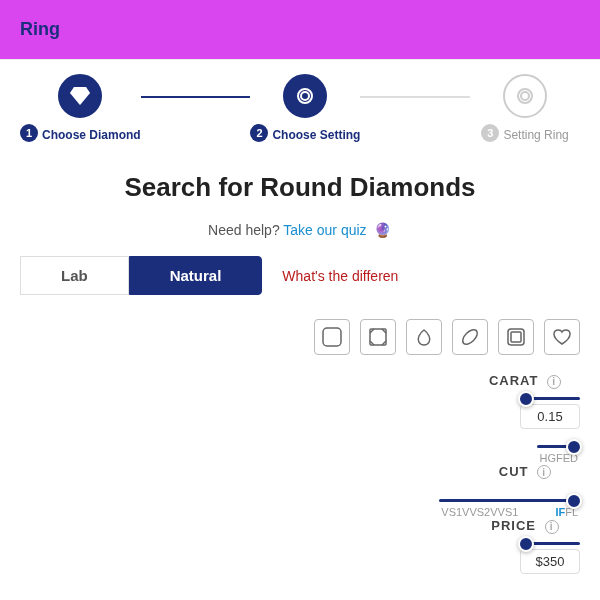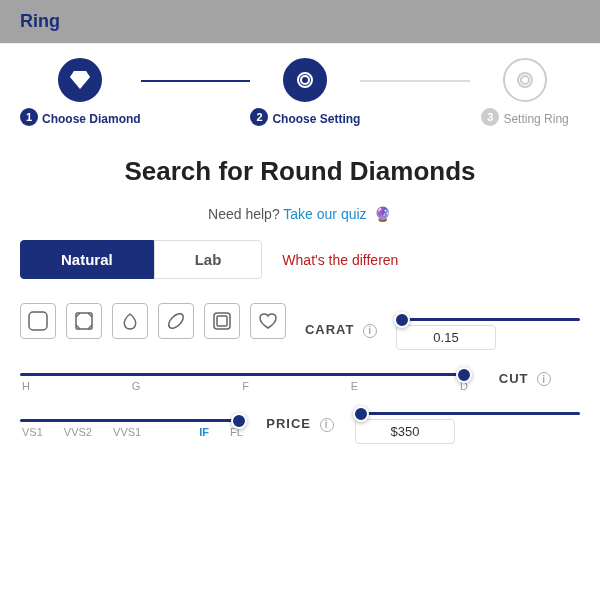--- a/index.html
+++ b/index.html
@@ -10,23 +10,23 @@
       height: 600px;
       overflow: hidden;
       color: #333;
     }
 
     
     .top-nav {
       display: flex;
       align-items: center;
       padding: 0 20px;
-      height: 44px;
+      height: 60px;
       border-bottom: 1px solid #eee;
-      background: #a3a3a3;
+      background: #d946ef;
     }
     .nav-logo {
       color: #1a2e7c;
       font-weight: 700;
       font-size: 18px;
       margin-right: auto;
     }
 
     
     .wizard {
@@ -173,22 +173,23 @@
       border-radius: 4px;
       display: flex;
       align-items: center;
       justify-content: center;
       cursor: pointer;
       font-size: 18px;
       color: #555;
     }
     .filter-row {
       display: flex;
-      align-items: center;
+      align-items: flex-end;
       margin-bottom: 8px;
+      flex-direction: column;
     }
     .filter-left {
       flex: 1;
       position: relative;
     }
     .filter-center {
       width: 110px;
       text-align: center;
       font-size: 13px;
       font-weight: 700;
@@ -246,21 +247,21 @@
       left: auto;
     }
 
     
     .value-input {
       border: 1px solid #ddd;
       border-radius: 4px;
       padding: 4px 8px;
       font-size: 13px;
       text-align: center;
-      width: 100px;
+      width: 60px;
       color: #333;
       margin-top: 4px;
       display: block;
     }
 
     .info-icon {
       display: inline-flex;
       align-items: center;
       justify-content: center;
       width: 14px;
@@ -331,22 +332,22 @@
 
 <div class="main">
   <h1 class="page-title">Search for Round Diamonds</h1>
   <p class="help-text">
     <span>Need help?</span>
     <a href="#">Take our quiz</a>
     <span style="margin-left:4px;">🔮</span>
   </p>
 
   <div class="tab-group">
+    <button class="tab-btn">Lab</button>
     <button class="tab-btn active">Natural</button>
-    <button class="tab-btn">Lab</button>
     <span class="tab-diff">What's the differen</span>
   </div>
 
   <div class="filter-row">
     <div class="filter-left">
       <div class="shape-row">
         <div class="shape-icon">
           <svg width="22" height="22" viewBox="0 0 22 22" fill="none" stroke="#666" stroke-width="1.5">
             <rect x="2" y="2" width="18" height="18" rx="4"></rect>
           </svg>

